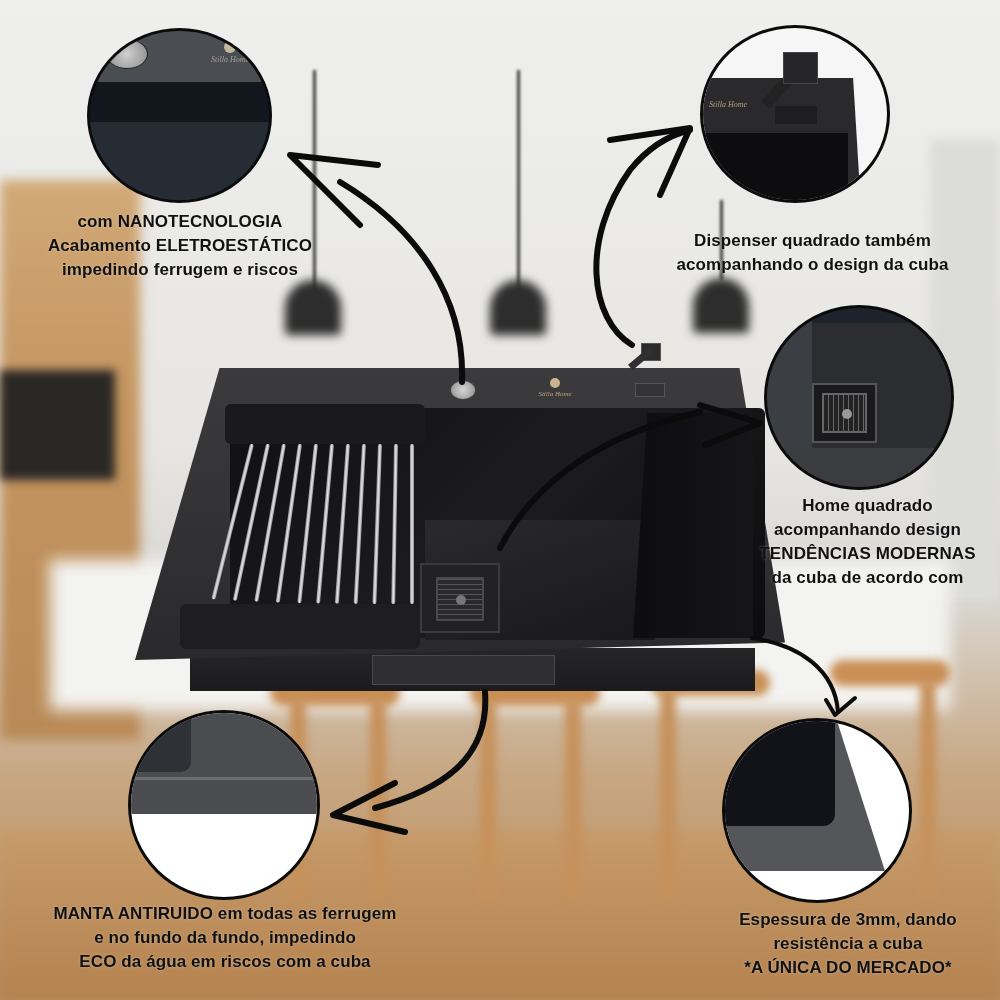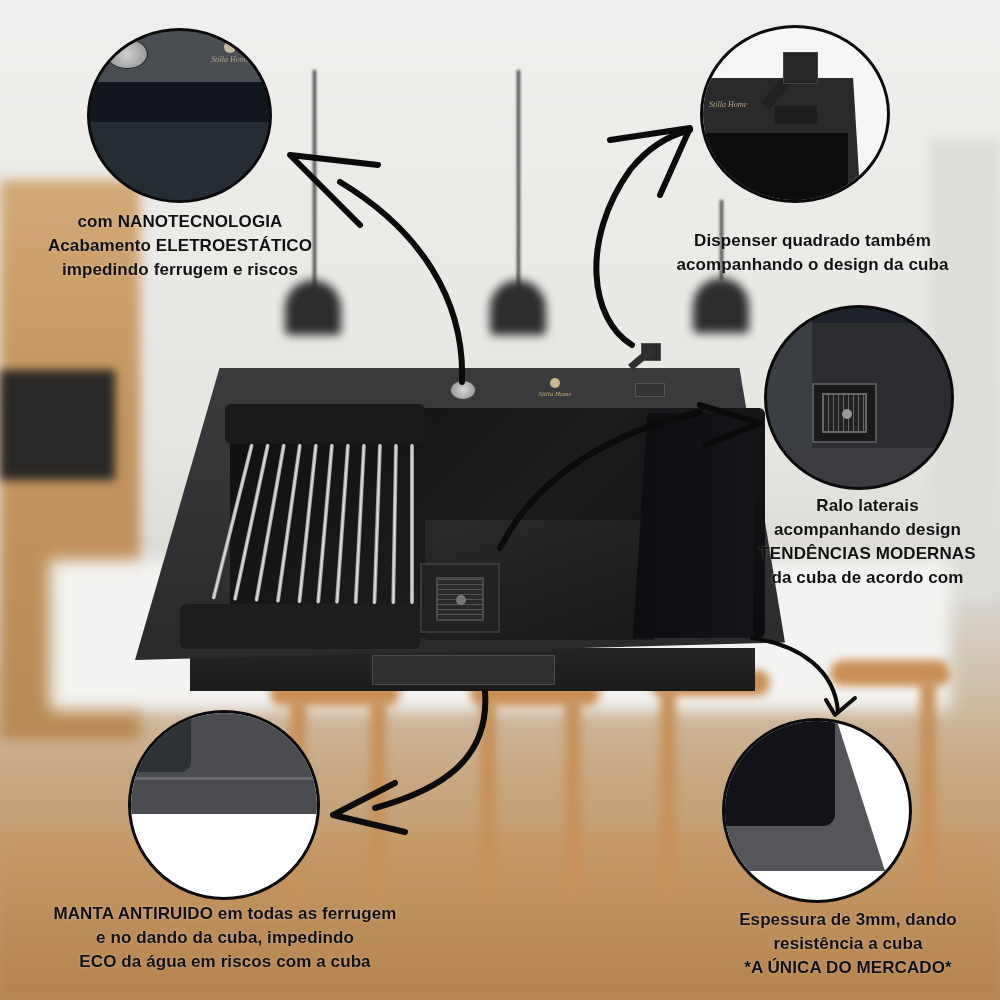--- a/index.html
+++ b/index.html
@@ -323,29 +323,29 @@
   <span>Acabamento ELETROESTÁTICO</span>
   <span>impedindo ferrugem e riscos</span>
 </div>
 
 <div class="caption cap2">
   <span>Dispenser quadrado também</span>
   <span>acompanhando o design da cuba</span>
 </div>
 
 <div class="caption cap3">
-  <span>Ralo laterais</span>
+  <span>Home quadrado</span>
   <span>acompanhando design</span>
   <span>TENDÊNCIAS MODERNAS</span>
   <span>da cuba de acordo com</span>
 </div>
 
 <div class="caption cap4">
   <span>MANTA ANTIRUIDO em todas as ferrugem</span>
-  <span>e no dando da cuba, impedindo</span>
+  <span>e no fundo da fundo, impedindo</span>
   <span>ECO da água em riscos com a cuba</span>
 </div>
 
 <div class="caption cap5">
   <span>Espessura de 3mm, dando</span>
   <span>resistência a cuba</span>
   <span>*A ÚNICA DO MERCADO*</span>
 </div>
 
 </body></html>

